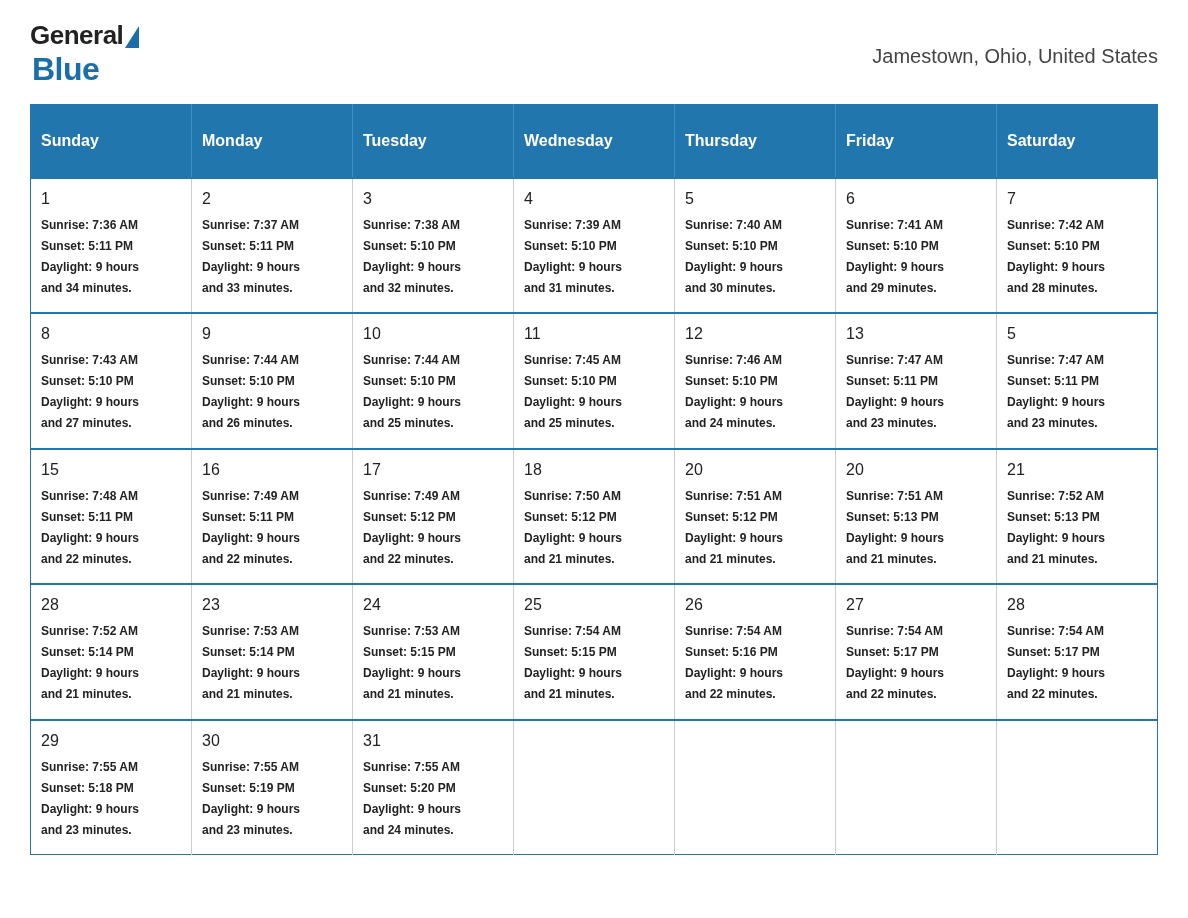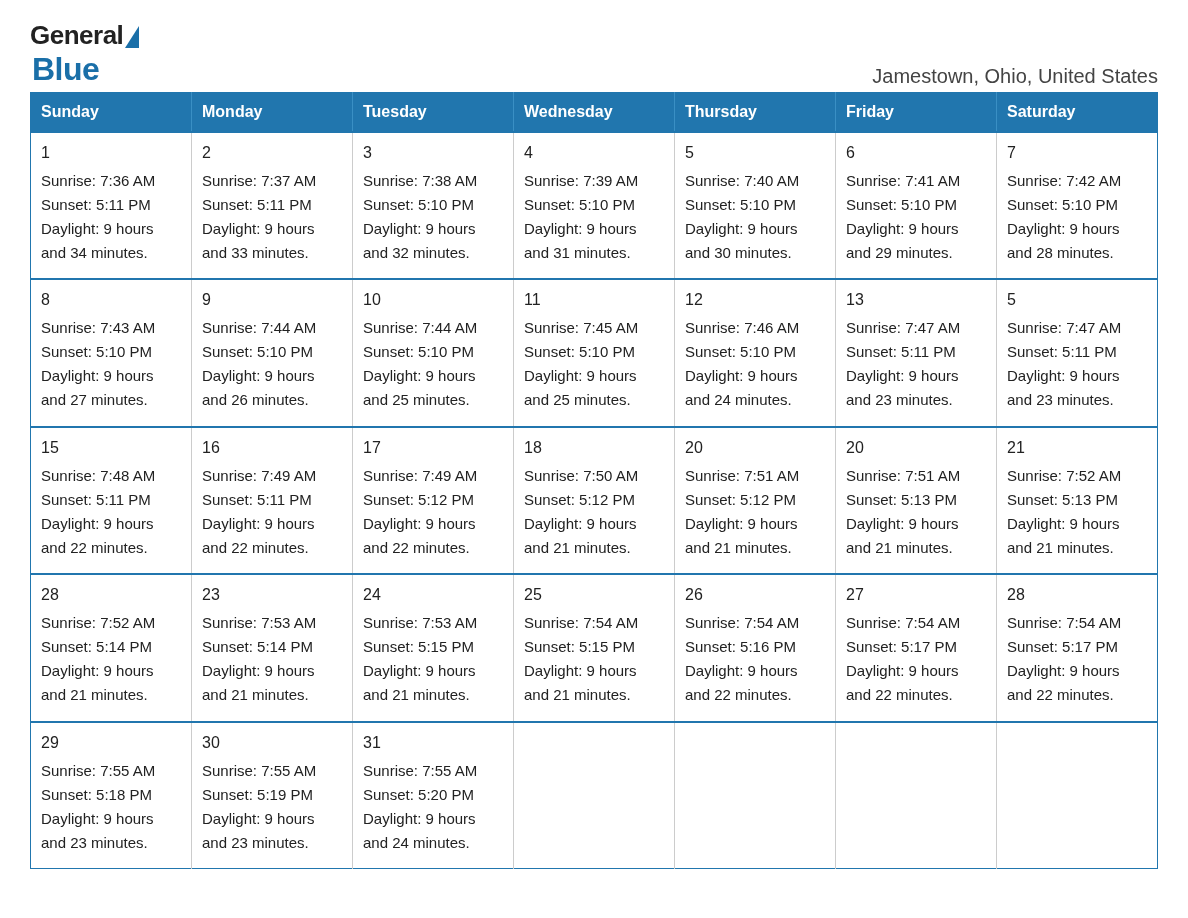--- a/index.html
+++ b/index.html
@@ -5,22 +5,22 @@
     * { box-sizing: border-box; margin: 0; padding: 0; }
     body {
       font-family: Arial, Helvetica, sans-serif;
       background: #fff;
       padding: 20px 30px;
       color: #222;
     }
     .header {
       display: flex;
       justify-content: space-between;
-      align-items: flex-end;
-      margin-bottom: 4px;
+      align-items: center;
+      margin-bottom: 16px;
     }
     .logo {
       display: flex;
       flex-direction: column;
       align-items: flex-start;
     }
     .logo-top {
       display: flex;
       align-items: center;
     }
@@ -62,21 +62,21 @@
     .calendar {
       width: 100%;
       border-collapse: collapse;
       border: 1.5px solid #2176ae;
     }
     .calendar thead tr th {
       background: #2176ae;
       color: #fff;
       font-size: 16px;
       font-weight: 600;
-      padding: 10px 10px;
+      padding: 27px 10px;
       text-align: left;
       border-right: 1px solid #3a8fc4;
     }
     .calendar thead tr th:last-child {
       border-right: none;
     }
     .calendar tbody tr {
       border-top: 2px solid #2176ae;
     }
     .calendar tbody tr td {
@@ -92,22 +92,23 @@
       border-right: none;
     }
     .day-number {
       font-size: 16px;
       font-weight: 500;
       display: block;
       margin-bottom: 3px;
     }
     .day-info {
       color: #222;
-      font-size: 15px;
+      font-size: 12px;
       line-height: 1.55;
+      font-weight: bold;
     }
     .empty-cell {
       background: #fff;
     }
   </style>
 </head>
 <body>
 
 <div class="header">
   <div class="logo">

